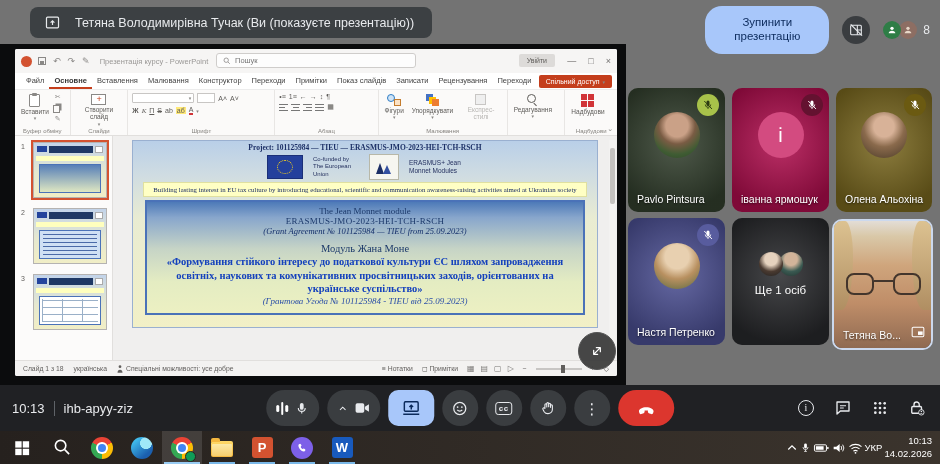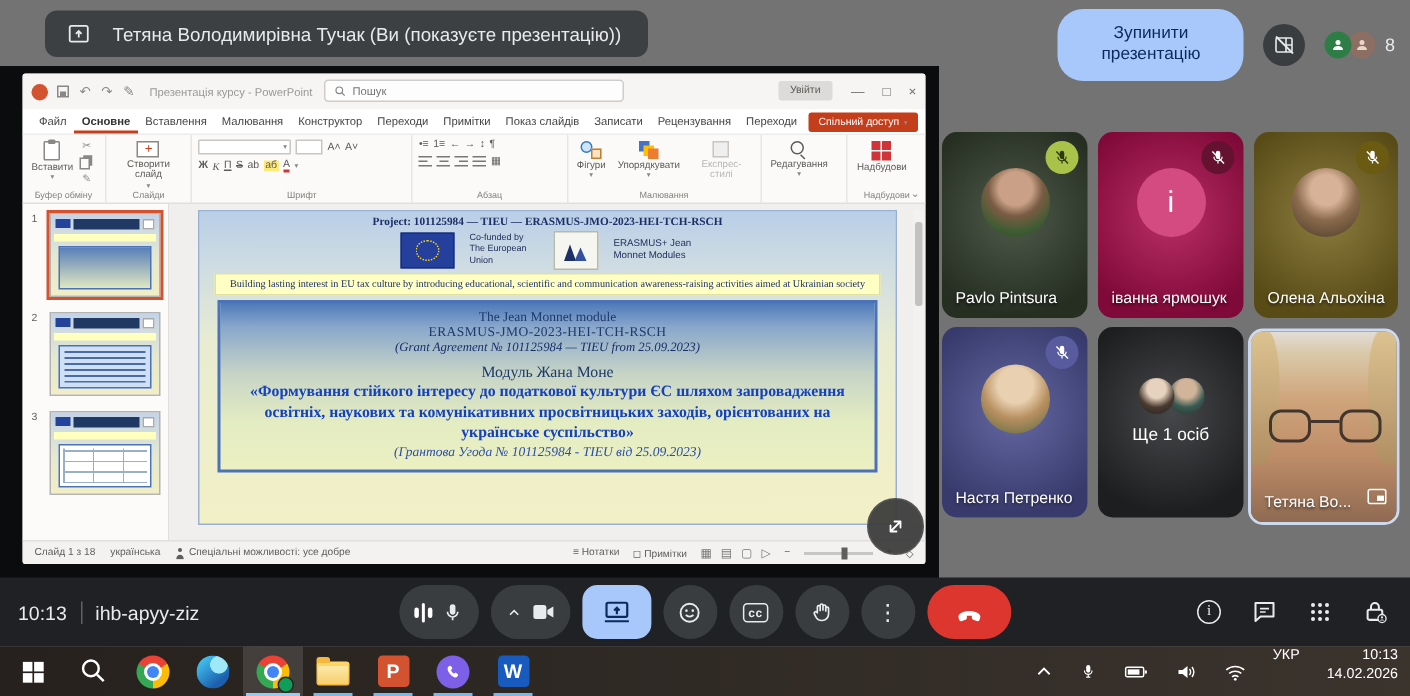--- a/index.html
+++ b/index.html
@@ -100,21 +100,21 @@
   .m-banner { position:absolute; top:13px; left:2px; right:2px; height:5px; background:#ffffbe; }
   .m-box { position:absolute; top:21px; left:5px; right:5px; bottom:4px; border:1px solid #4a72b8;
     background:linear-gradient(180deg,#577fb8,#dfe7c2); }
   .m-box.alt { background:#cfe0f4; }
   .m-box.alt::before { content:""; position:absolute; inset:3px; background:repeating-linear-gradient(0deg,#4a6aa8 0 1px,transparent 1px 4px); }
   .m-box.table { background:#fff; }
   .m-box.table::before { content:""; position:absolute; inset:2px;
     background:repeating-linear-gradient(0deg,#9ab0c8 0 1px,transparent 1px 7px), repeating-linear-gradient(90deg,#9ab0c8 0 1px,transparent 1px 20px); }
 
   .editor { position:relative; flex:1; background:#f0efee; }
-  .slide { position:relative; width:466px; height:210px; margin:4px auto 0; border:1px solid #9ab0d0;
+  .slide { position:relative; width:466px; height:188px; margin:4px auto 0; border:1px solid #9ab0d0;
     background:linear-gradient(180deg,#b9cfe8 0%,#cfdce2 18%,#e9ecd2 42%,#f2f0c6 100%);
     font-family:"Liberation Serif","DejaVu Serif",serif; }
   .project-line { text-align:center; font-size:7.5px; font-weight:700; color:#1c2f66; padding-top:2px; }
   .logo-row { display:flex; align-items:center; justify-content:center; gap:10px; padding:2px 8px 1px; }
   .eu-flag { width:36px; height:24px; background:#24409c; border:1px solid #1a2f78; position:relative; }
   .eu-flag::before { content:""; position:absolute; inset:4px 9px; border:1.5px dotted #ffd617; border-radius:50%; }
   .eu-text { font-size:6px; color:#24305e; width:46px; line-height:1.2; font-family:"Liberation Sans",sans-serif; }
   .stu-logo { width:120px; height:28px; background:#1c3668; color:#fff; display:flex; align-items:center; justify-content:center; gap:4px; }
   .stu-emblem { width:16px; height:16px; border:1px solid #cfd8ea; border-radius:50%; }
   .stu-big { font-size:16px; font-weight:700; letter-spacing:1px; }
@@ -201,21 +201,21 @@
   .ic-chrome::after { content:""; position:absolute; left:7px; top:7px; width:8px; height:8px; border-radius:50%; background:#4285f4; }
   .mini-badge { position:absolute; right:-3px; bottom:-3px; width:11px; height:11px; border-radius:50%; background:#0f9d58; border:1.5px solid #2a2522; z-index:2; }
   .ic-edge { width:22px; height:22px; border-radius:50%;
     background:radial-gradient(circle at 68% 28%, #9fe8f8 0 26%, transparent 28%), linear-gradient(140deg,#44c7f4 10%,#1b5fae 75%); }
   .ic-folder { position:relative; width:22px; height:16px; margin-top:3px; background:linear-gradient(#ffd968,#f4b73f); border-radius:2px; }
   .ic-folder::before { content:""; position:absolute; top:-3px; left:0; width:9px; height:4px; background:#f4b73f; border-radius:2px 2px 0 0; }
   .ic-folder::after { content:""; position:absolute; left:1px; right:1px; top:3px; bottom:1px; background:linear-gradient(#fce9a8,#f7cf6e); border-radius:1px; }
   .sq-app { width:21px; height:21px; border-radius:3px; color:#fff; font-size:13px; font-weight:700; text-align:center; line-height:21px; }
   .ic-ppt { background:#d35230; } .ic-word { background:#185abd; }
   .ic-viber { width:22px; height:22px; border-radius:50%; background:#7d60e8; display:flex; align-items:center; justify-content:center; }
-  .tb-tray { position:absolute; right:4px; top:0; height:33px; display:flex; gap:18px; padding-right:4px; }
+  .tb-tray { position:absolute; right:4px; top:0; height:33px; display:flex; align-items:center; gap:2px; padding-right:4px; }
   .tray-ic { display:flex; align-items:center; justify-content:center; cursor:pointer; }
   .tray-lang { color:#fff; font-size:9.5px; cursor:pointer; }
   .tray-clock { color:#fff; font-size:9.5px; line-height:1.35; text-align:right; cursor:pointer; }
 </style>
 </head>
 <body>
 
 <div id="screen">
 
   <div class="gm-topbar">

